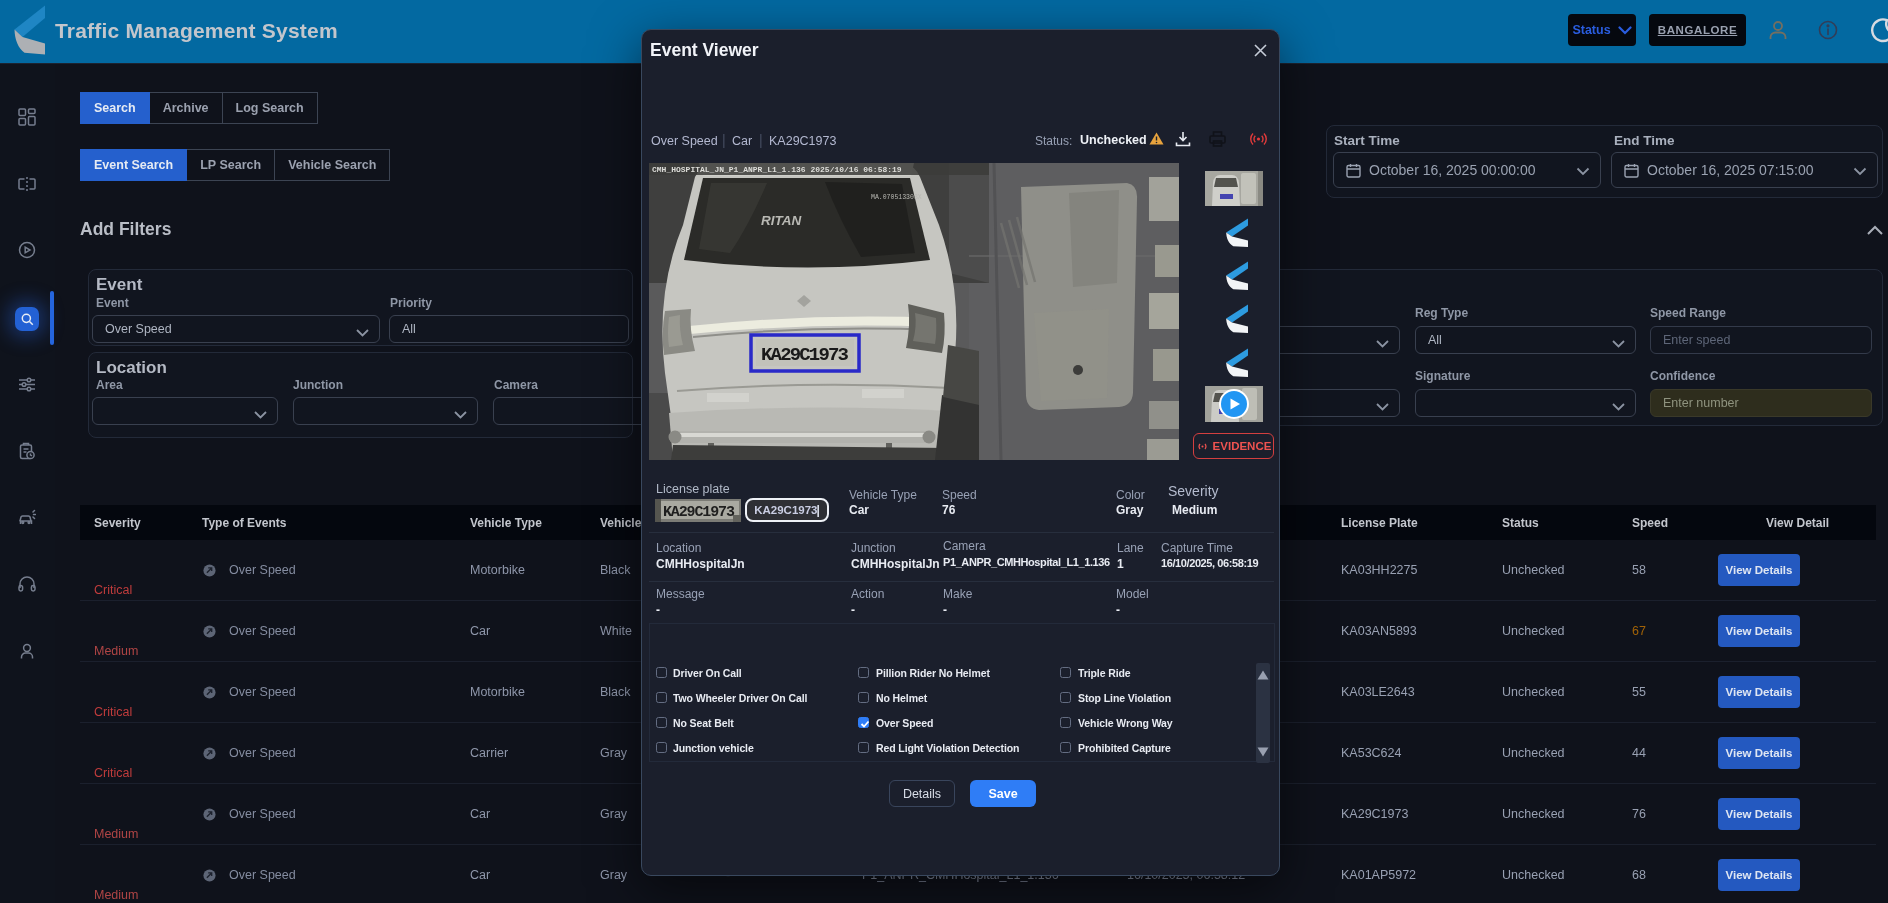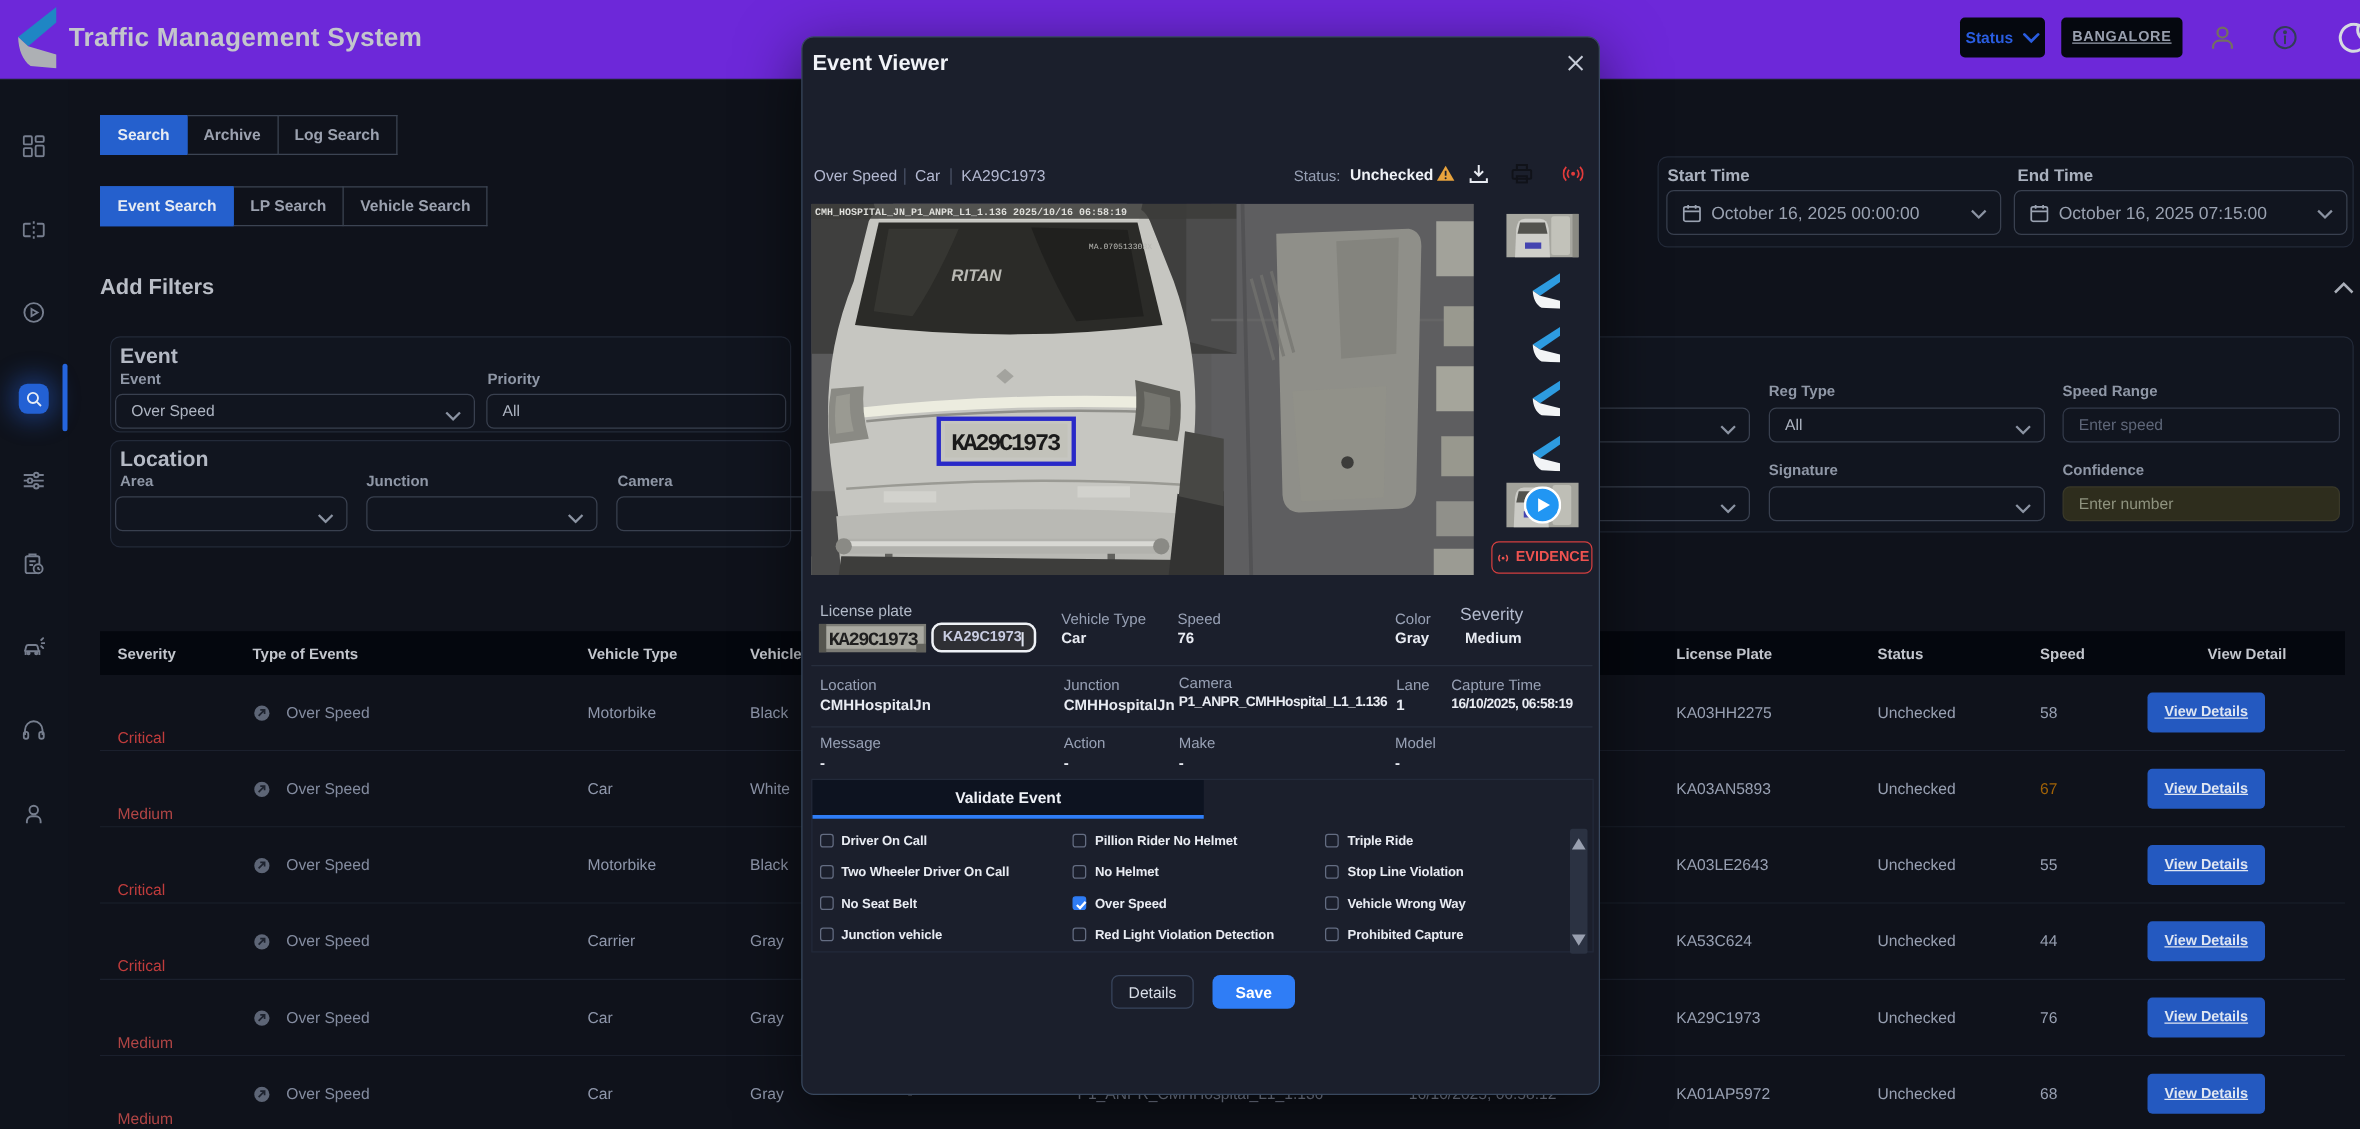--- a/index.html
+++ b/index.html
@@ -1,19 +1,19 @@
 <!DOCTYPE html>
 <html><head>
 <meta charset="utf-8">
 <style>
 * { margin:0; padding:0; box-sizing:border-box; }
 html,body { width:1888px; height:903px; overflow:hidden; background:#0f121b; font-family:"Liberation Sans", sans-serif; }
 .abs { position:absolute; }
 
-#header { position:absolute; left:0; top:0; width:1888px; height:64px; background:#6d28d9; border-bottom:1px solid #1d2330; z-index:1; }
+#header { position:absolute; left:0; top:0; width:1888px; height:64px; background:#0369a1; border-bottom:1px solid #1d2330; z-index:1; }
 #appTitle { position:absolute; left:55px; top:19px; font-size:21px; font-weight:bold; color:#c3c6cc; letter-spacing:0.2px; }
 .hbox { position:absolute; top:14px; height:32px; background:#05080f; border-radius:4px; display:flex; align-items:center; justify-content:center; }
 #statusBox { left:1568px; width:68px; color:#2a5de0; font-weight:bold; font-size:12.5px; gap:7px; }
 #cityBox { left:1649px; width:97px; color:#99a0af; font-weight:bold; font-size:11.5px; letter-spacing:0.6px;text-decoration:underline; }
 
 #sidebar { position:absolute; left:0; top:64px; width:55px; height:839px; background:#0f131c; z-index:1; }
 .sicon { position:absolute; left:18px; width:18px; height:18px; }
 #activeIcon { position:absolute; left:15px; top:243px; width:24px; height:24px; background:#2361d4; border-radius:7px; box-shadow:0 0 18px 7px rgba(37,90,200,0.40); display:flex; align-items:center; justify-content:center; }
 #activeBar { position:absolute; left:50px; top:227px; width:4px; height:54px; background:#2565dd; border-radius:2px; }
 
@@ -26,21 +26,21 @@
 .ptitle { position:absolute; font-size:17px; font-weight:bold; color:#b4b9c4; z-index:2; }
 .flabel { position:absolute; font-size:12px; font-weight:bold; color:#8f97a6; z-index:2; }
 .fsel { position:absolute; height:28px; border:1px solid #39404f; border-radius:6px; color:#aeb5c2; font-size:12.5px; display:flex; align-items:center; padding:0 12px; z-index:2; }
 .fsel .chev { position:absolute; right:10px; top:10px; }
 .finput { position:absolute; height:28px; border:1px solid #333a4a; border-radius:6px; color:#5e6678; font-size:12.5px; display:flex; align-items:center; padding:0 12px; z-index:2; }
 
 #table { position:absolute; left:80px; top:505px; width:1796px; z-index:1; }
 #thead { height:35px; background:#04070e; display:flex; align-items:center; font-size:12px; font-weight:bold; color:#c3c6cd; }
 .trow { height:61px; display:flex; align-items:center; font-size:12.5px; color:#848ca0; border-bottom:1px solid #1b202d; background:#0f121b; }
 .sev { color:#b73c3c;margin-top:40px; }
-.vdbtn { width:94px; height:32px; background:#2459c0; border-radius:4px; color:#dfe6f2; font-size:11.5px; font-weight:bold; display:flex; align-items:center; justify-content:center; text-decoration:underline; }
+.vdbtn { width:82px; height:32px; background:#2459c0; border-radius:4px; color:#dfe6f2; font-size:11.5px; font-weight:bold; display:flex; align-items:center; justify-content:center; }
 
 #modal { position:absolute; left:641px; top:29px; width:639px; height:847px; background:#1b1f2c; border:1px solid #39485e; border-radius:10px; z-index:6; box-shadow:0 14px 50px rgba(0,0,0,0.55); }
 .mlabel { position:absolute; font-size:12px; color:#98a1b5; white-space:nowrap; }
 .mvalue { position:absolute; font-size:12px; font-weight:bold; color:#e8ebf2; white-space:nowrap; }
 .mvalue.sm { font-size:11px; letter-spacing:-0.4px; }
 .mdivider { position:absolute; left:7px; width:625px; height:1px; background:#272e3d; }
 .cb { position:absolute; width:11px; height:11px; border:1.5px solid #646d82; border-radius:2.5px; background:transparent; }
 .cb.checked { background:#2f7df6; border-color:#2f7df6; }
 .cblabel { position:absolute; font-size:10.5px; font-weight:bold; color:#e8ebf2; letter-spacing:-0.1px; white-space:nowrap; }
 </style>
@@ -517,21 +517,20 @@
   <div class="mlabel" style="left:14px;top:557px">Message</div>
   <div class="mvalue" style="left:14px;top:573px">-</div>
   <div class="mlabel" style="left:209px;top:557px">Action</div>
   <div class="mvalue" style="left:209px;top:573px">-</div>
   <div class="mlabel" style="left:301px;top:557px">Make</div>
   <div class="mvalue" style="left:301px;top:573px">-</div>
   <div class="mlabel" style="left:474px;top:557px">Model</div>
   <div class="mvalue" style="left:474px;top:573px">-</div>
 
   <div class="abs" style="left:7px;top:593px;width:626px;height:139px;border:1px solid #232a3a">
-    <div class="abs" style="left:0;top:0;width:313px;height:31px;background:#0d1320;border-bottom:3px solid #2f7df6;display:flex;align-items:center;justify-content:center;font-size:12.5px;font-weight:bold;color:#eef1f7">Validate Event</div>
   </div>
 
   <div class="cb" style="left:14px;top:637px"></div>
     <div class="cblabel" style="left:31px;top:637px">Driver On Call</div>
   <div class="cb" style="left:216px;top:637px"></div>
     <div class="cblabel" style="left:234px;top:637px">Pillion Rider No Helmet</div>
   <div class="cb" style="left:418px;top:637px"></div>
     <div class="cblabel" style="left:436px;top:637px">Triple Ride</div>
 
   <div class="cb" style="left:14px;top:662px"></div>

